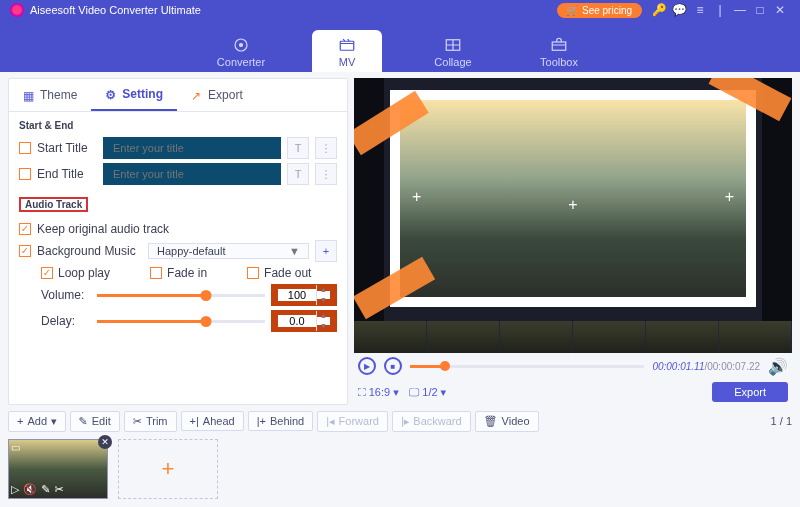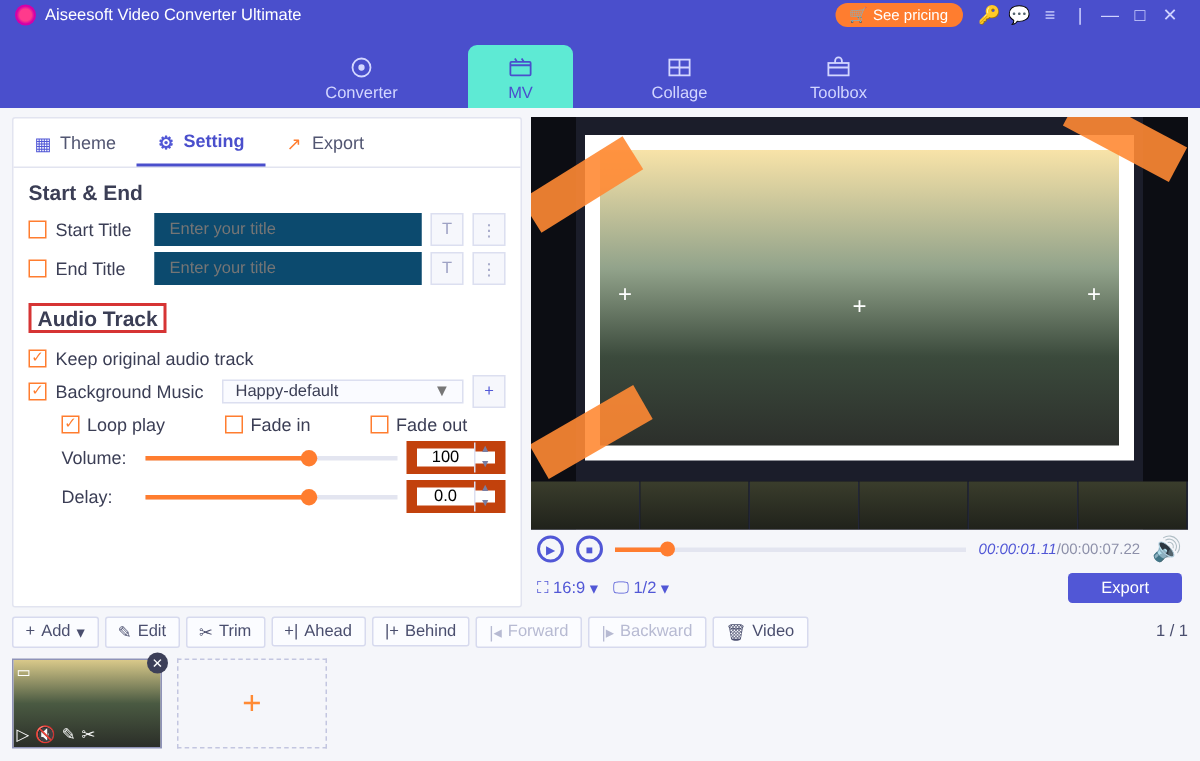--- a/index.html
+++ b/index.html
@@ -6,34 +6,34 @@
 body { width: 800px; height: 507px; background: #f5f6fa; overflow: hidden; position: relative; }
 
 .header { height: 20px; background: #4a4fcc; display: flex; align-items: center; padding: 0 10px; color: #fff; font-size: 11px; }
 .header .logo { width: 14px; height: 14px; border-radius: 50%; background: radial-gradient(circle,#ff3a8c 40%,#d400a8 60%); margin-right: 6px; }
 .header .title { flex: 1; }
 .header .pricing { background: #ff7d2f; color: #fff; border: none; border-radius: 10px; font-size: 10px; padding: 2px 10px; margin-right: 8px; cursor: pointer; display: flex; align-items: center; gap: 3px; }
 .header .hbtn { width: 20px; color: #cfd2ff; text-align: center; cursor: pointer; font-size: 12px; }
 
 .nav { height: 52px; background: #4a4fcc; display: flex; align-items: flex-end; justify-content: center; gap: 36px; }
 .nav-item { color: #d3d6ff; font-size: 11px; text-align: center; padding-bottom: 4px; cursor: pointer; display: flex; flex-direction: column; align-items: center; gap: 2px; width: 70px; }
-.nav-item.active { background: #5eead4; color: #4a4fcc; border-radius: 6px 6px 0 0; padding-top: 6px; }
+.nav-item.active { background: #ffffff; color: #4a4fcc; border-radius: 6px 6px 0 0; padding-top: 6px; }
 .nav-icon { width: 22px; height: 18px; display: flex; align-items: center; justify-content: center; }
 .nav-icon svg { width: 20px; height: 18px; }
 
 .workspace { position: absolute; left: 8px; right: 8px; top: 78px; bottom: 102px; display: flex; gap: 6px; }
 
 .left { width: 340px; background: #fff; border: 1px solid #e2e4f0; border-radius: 2px; display: flex; flex-direction: column; font-size: 12px; }
 .tabs { display: flex; border-bottom: 1px solid #e2e4f0; }
 .tab { flex: 0 0 auto; padding: 8px 14px; display: flex; align-items: center; gap: 5px; color: #525672; cursor: pointer; }
 .tab.active { color: #4a4fcc; border-bottom: 2px solid #4a4fcc; font-weight: 600; }
 .tab .ticon { width: 12px; height: 12px; }
 
 .panel { padding: 8px 10px; color: #3b3e55; }
-.section-title { font-weight: 700; font-size: 14px; margin-bottom: 6px; }
+.section-title { font-weight: 700; font-size: 10px; margin-bottom: 6px; }
 .section-title.hl { border: 2px solid #d63434; padding: 0 4px; display: inline-block; }
 .row { display: flex; align-items: center; gap: 6px; margin: 4px 0; }
 .chk { width: 12px; height: 12px; border: 1.5px solid #ff7d2f; display: inline-flex; align-items: center; justify-content: center; cursor: pointer; }
 .chk.checked::after { content: "✓"; color: #ff7d2f; font-size: 10px; line-height: 1; }
 .lbl { width: 60px; }
 .tinput { flex: 1; height: 22px; background: #0c4a6e; border: 4px solid #0c4a6e; color: #a2a6c2; padding: 0 6px; font-size: 11px; }
 .sqbtn { width: 22px; height: 22px; border: 1px solid #dcdff0; background: #f6f7fc; color: #9ea2c4; display: inline-flex; align-items: center; justify-content: center; cursor: pointer; font-size: 11px; }
 .dropdown { flex: 1; height: 16px; border: 1px solid #dcdff0; background: #fafbff; display: flex; align-items: center; justify-content: space-between; padding: 0 8px; color: #3b3e55; cursor: pointer; font-size: 11px; }
 .dropdown .caret { color: #777; }
 .subrow { padding-left: 22px; }

